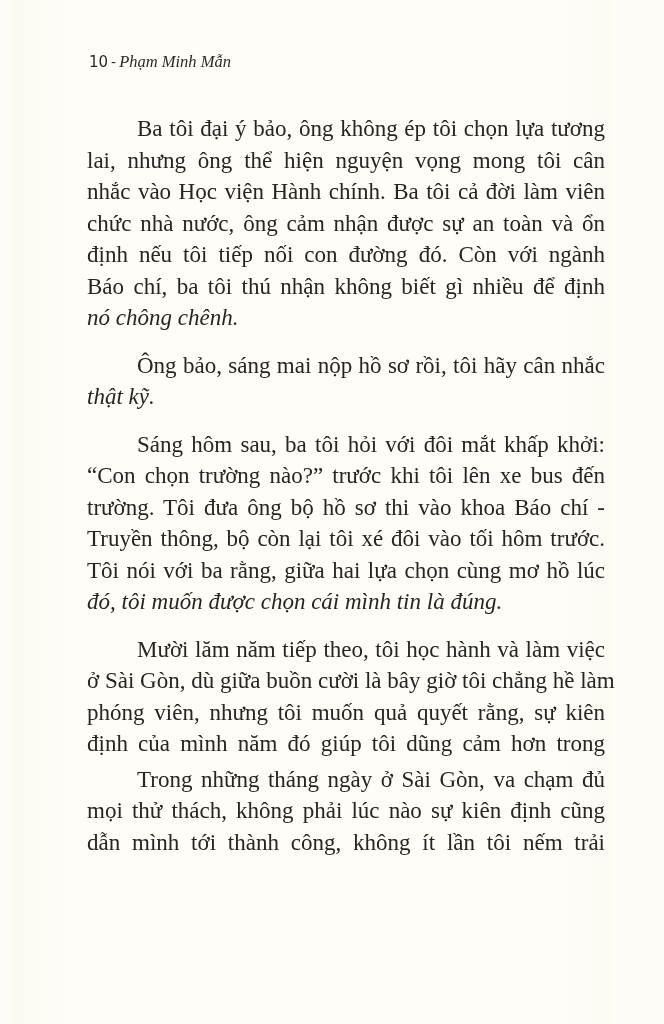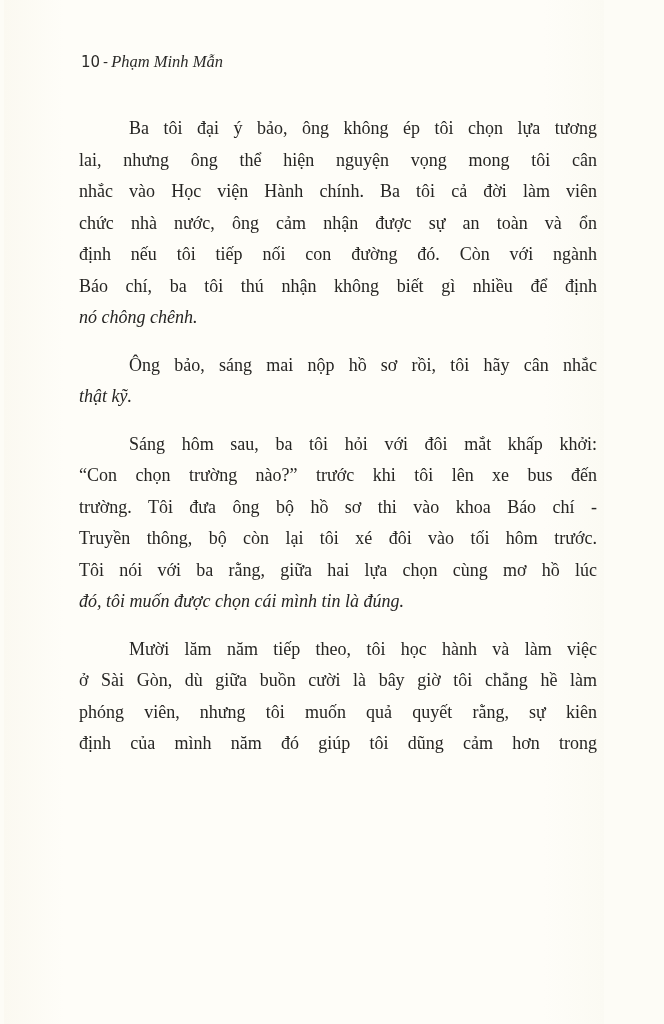--- a/index.html
+++ b/index.html
@@ -8,21 +8,21 @@
     }
     body {
       width: 664px;
       height: 1024px;
       background: #fdfcf6;
       overflow: hidden;
       position: relative;
     }
     .page {
       position: absolute;
-      left: 4px; top: 0;
+      left: 12px; top: 0;
       width: 600px; height: 1024px;
       background: linear-gradient(90deg, #fbf9f1 0%, #fefdf8 10%, #fefdf8 90%, #fbfaf3 100%);
     }
     .running-head {
       position: absolute;
       left: 77px;
       top: 52px;
       font-size: 16px;
       color: #2b2a28;
       white-space: nowrap;
@@ -41,21 +41,21 @@
       font-family: "Liberation Serif", serif;
       font-style: italic;
       font-size: 16.5px;
     }
     .body-text {
       position: absolute;
       left: 75px;
       top: 113px;
       width: 518px;
       font-family: "Liberation Serif", serif;
-      font-size: 18px;
+      font-size: 23px;
       line-height: 31.5px;
       color: #262523;
     }
     .line {
       display: block;
       text-align: justify;
       text-align-last: justify;
       white-space: nowrap;
     }
     .line.last {
@@ -101,15 +101,20 @@
       <span class="line last">đó, tôi muốn được chọn cái mình tin là đúng.</span>
     </div>
 
     <div class="para-block" style="margin-bottom:4px;">
       <span class="line first">Mười lăm năm tiếp theo, tôi học hành và làm việc</span>
       <span class="line">ở Sài Gòn, dù giữa buồn cười là bây giờ tôi chẳng hề làm</span>
       <span class="line">phóng viên, nhưng tôi muốn quả quyết rằng, sự kiên</span>
       <span class="line">định của mình năm đó giúp tôi dũng cảm hơn trong</span>
     </div>
 
+    <div class="para-block">
+      <span class="line first">Trong những tháng ngày ở Sài Gòn, va chạm đủ</span>
+      <span class="line">mọi thử thách, không phải lúc nào sự kiên định cũng</span>
+      <span class="line">dẫn mình tới thành công, không ít lần tôi nếm trải</span>
+    </div>
 
   </div>
 </div>
 
 </body></html>

